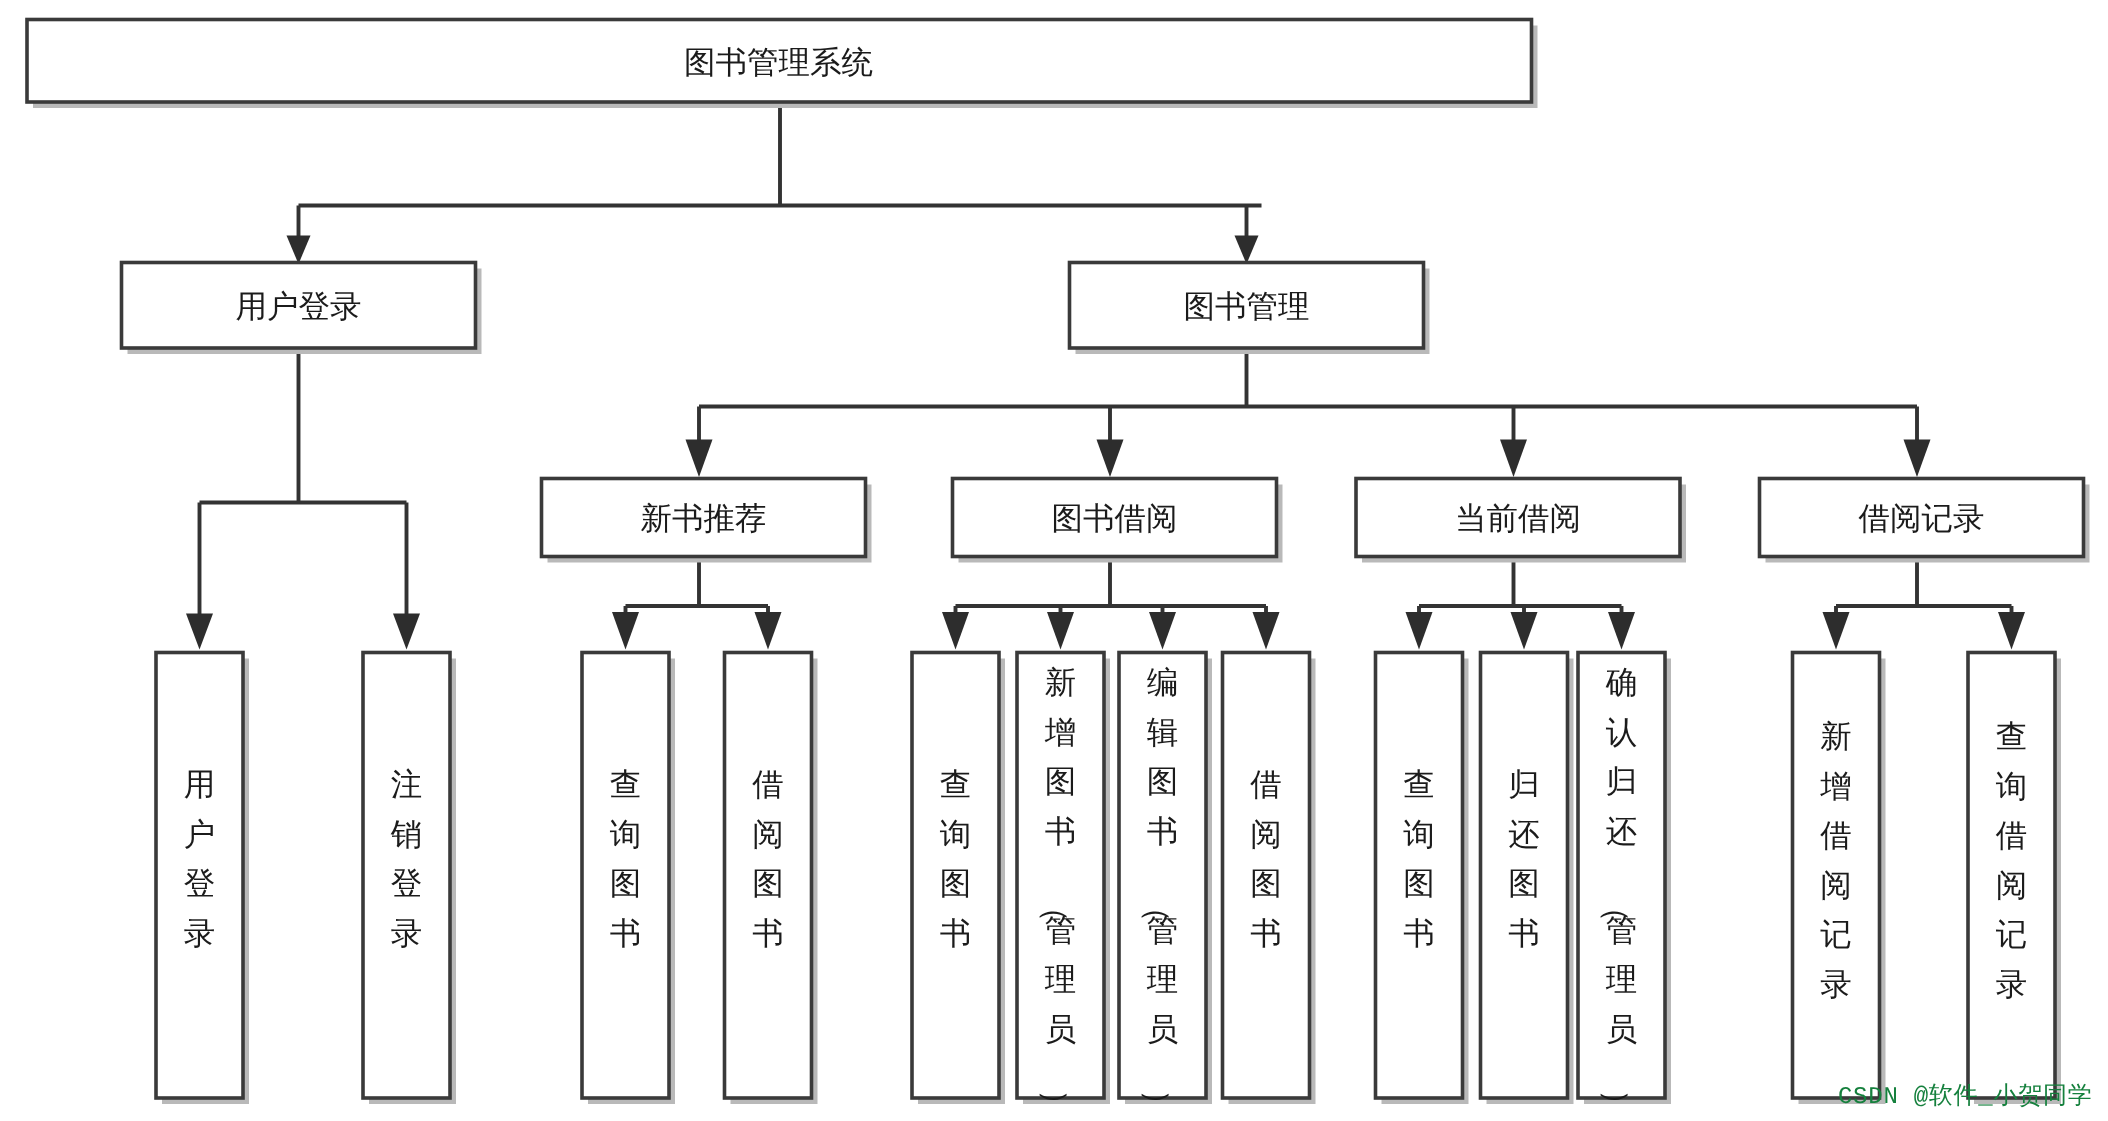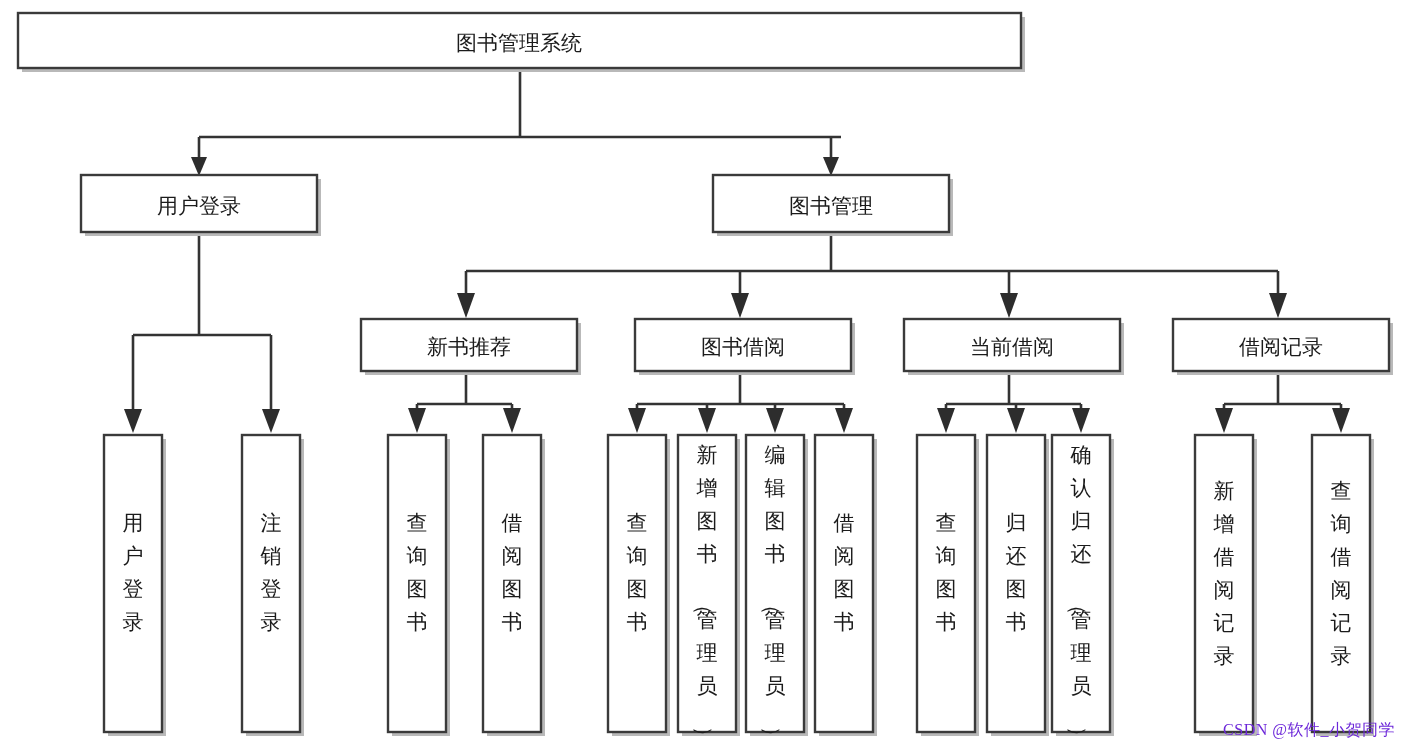--- a/index.html
+++ b/index.html
@@ -53,23 +53,23 @@
   .node-label-v {
     font-family: "Liberation Sans", "DejaVu Sans", sans-serif;
     font-size: 21px;
     fill: #1b1b1b;
     text-anchor: middle;
   }
   .watermark {
     position: absolute;
     right: 10px;
     bottom: 6px;
-    font-family: Liberation Serif, serif;
+    font-family: Liberation Mono, monospace;
     font-size: 16px;
-    color: #6d28d9;
+    color: #15803d;
     letter-spacing: 0.5px;
     white-space: nowrap;
     user-select: none;
   }
 </style>
 </head>
 <body>
 
 <div id="diagram-root">
 

